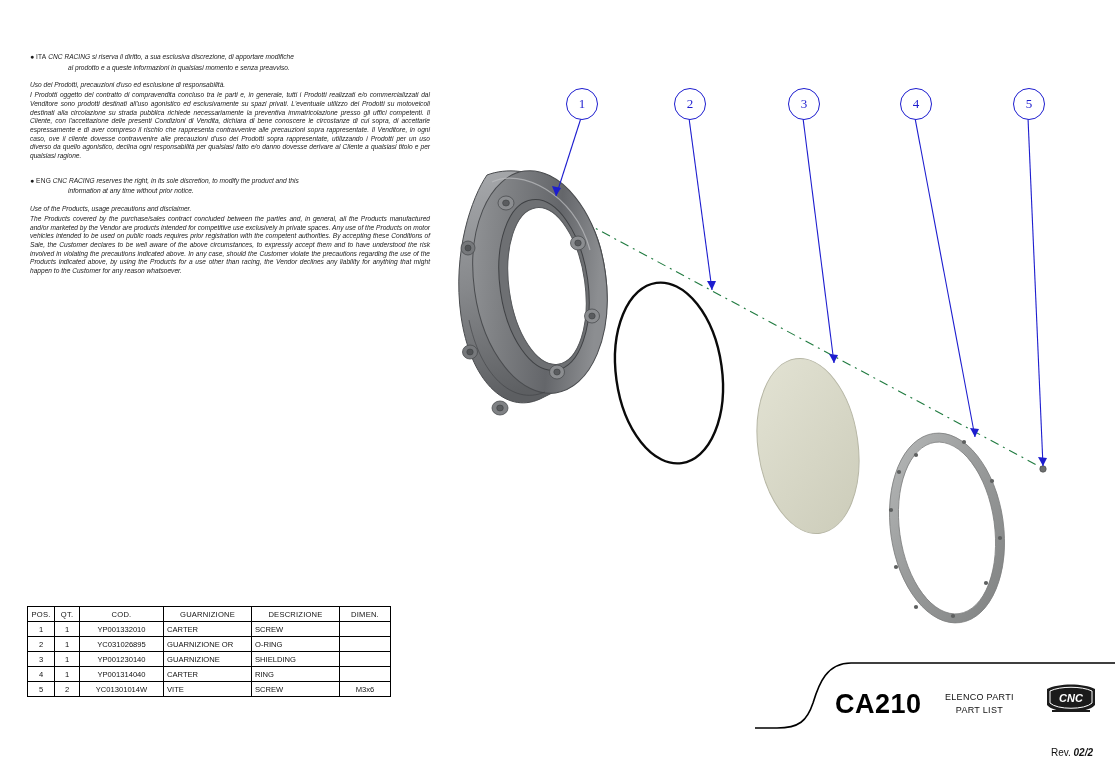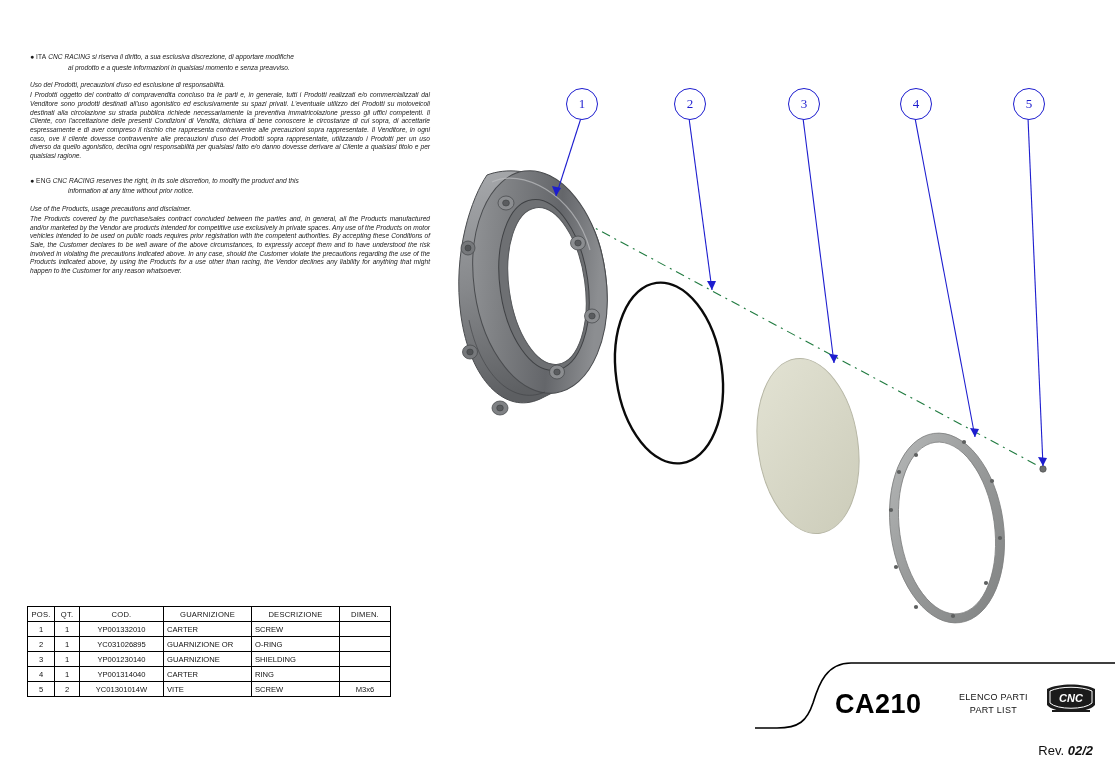--- a/index.html
+++ b/index.html
@@ -136,40 +136,40 @@
     position: absolute;
     left: 80px;
     top: 28px;
     font-size: 27px;
     font-weight: bold;
     color: #000;
     letter-spacing: .5px;
   }
   #tb-labels {
     position: absolute;
-    left: 204px;
+    left: 190px;
     top: 30px;
     font-size: 9px;
     color: #111;
     text-align: center;
     line-height: 1.45;
     letter-spacing: .3px;
   }
   #cnc-logo {
     position: absolute;
     right: 17px;
     top: 22px;
     width: 54px;
     height: 34px;
   }
   #revision {
     position: absolute;
     right: 22px;
     bottom: 24px;
-    font-size: 13px;
+    font-size: 10px;
     color: #111;
   }
   #revision .rev-num {
     font-style: italic;
     font-weight: bold;
   }
 </style>
 </head>
 <body>
 

